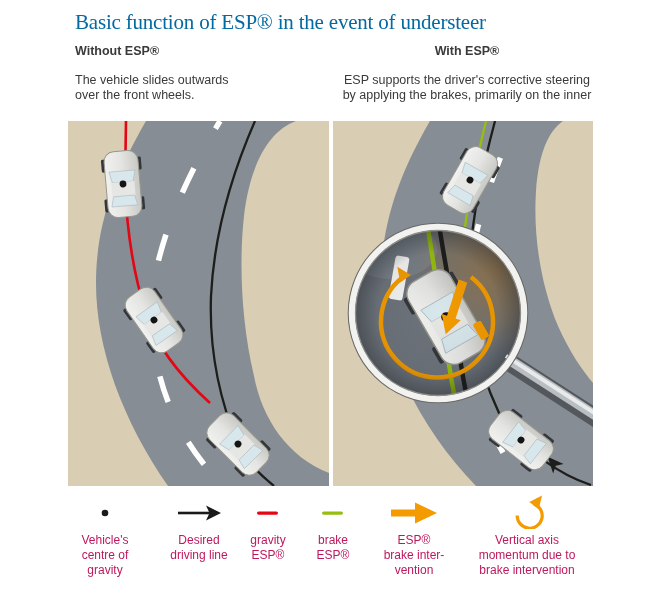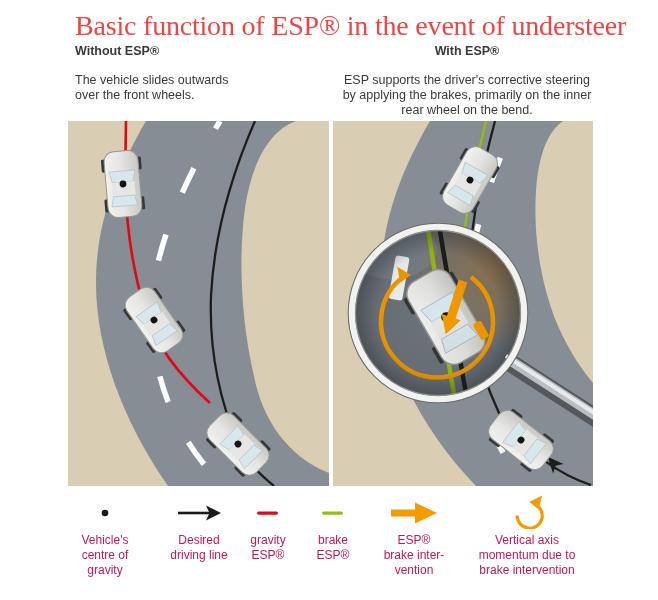--- a/index.html
+++ b/index.html
@@ -1,19 +1,19 @@
 <!DOCTYPE html>
 <html><head>
 <meta charset="utf-8">
 <style>
   * { margin:0; padding:0; box-sizing:border-box; }
   body { background:#fff; font-family:"Liberation Sans", sans-serif; }
   #page { position:relative; width:658px; height:600px; background:#ffffff; overflow:hidden; }
   #title { position:absolute; left:75px; top:10px; font-family:"Liberation Serif", serif;
-           font-size:28px; font-weight:400; color:#ef4444; letter-spacing:-0.2px; }
+           font-size:21px; font-weight:400; color:#0369a1; letter-spacing:-0.2px; }
   .col-text { position:absolute; top:44px; width:260px; color:#3a3a3a; font-size:12.5px; line-height:15px; }
   #col-left  { left:75px; }
   #col-right { left:337px;text-align:center; }
   .col-head { font-weight:bold; margin-bottom:14px; }
   .panel { position:absolute; top:121px; }
   #panel-left  { left:68px; }
   #panel-right { left:333px; }
   #legend { position:absolute; left:0; top:493px; width:658px; height:100px; }
   .legend-item { position:absolute; top:0; text-align:center; color:#be185d; font-size:12px; line-height:15px; }
   .legend-icon { height:36px; display:flex; align-items:center; justify-content:center; margin-bottom:4px; }
@@ -29,21 +29,20 @@
   <div id="col-left" class="col-text">
     <div class="col-head">Without ESP®</div>
     <div>The vehicle slides outwards</div>
     <div>over the front wheels.</div>
   </div>
 
   <div id="col-right" class="col-text">
     <div class="col-head">With ESP®</div>
     <div>ESP supports the driver's corrective steering</div>
     <div>by applying the brakes, primarily on the inner</div>
-    <div>rear wheel on the bend.</div>
   </div>
 
   <div id="panel-left" class="panel">
   <svg width="261" height="365" viewBox="0 0 261 365">
     <defs>
       <linearGradient id="carBody" x1="0" y1="0" x2="1" y2="0">
         <stop offset="0" stop-color="#f1f1ef"></stop>
             <stop offset="0.5" stop-color="#e4e4e2"></stop>
             <stop offset="1" stop-color="#c8c8c4"></stop>
       </linearGradient>

